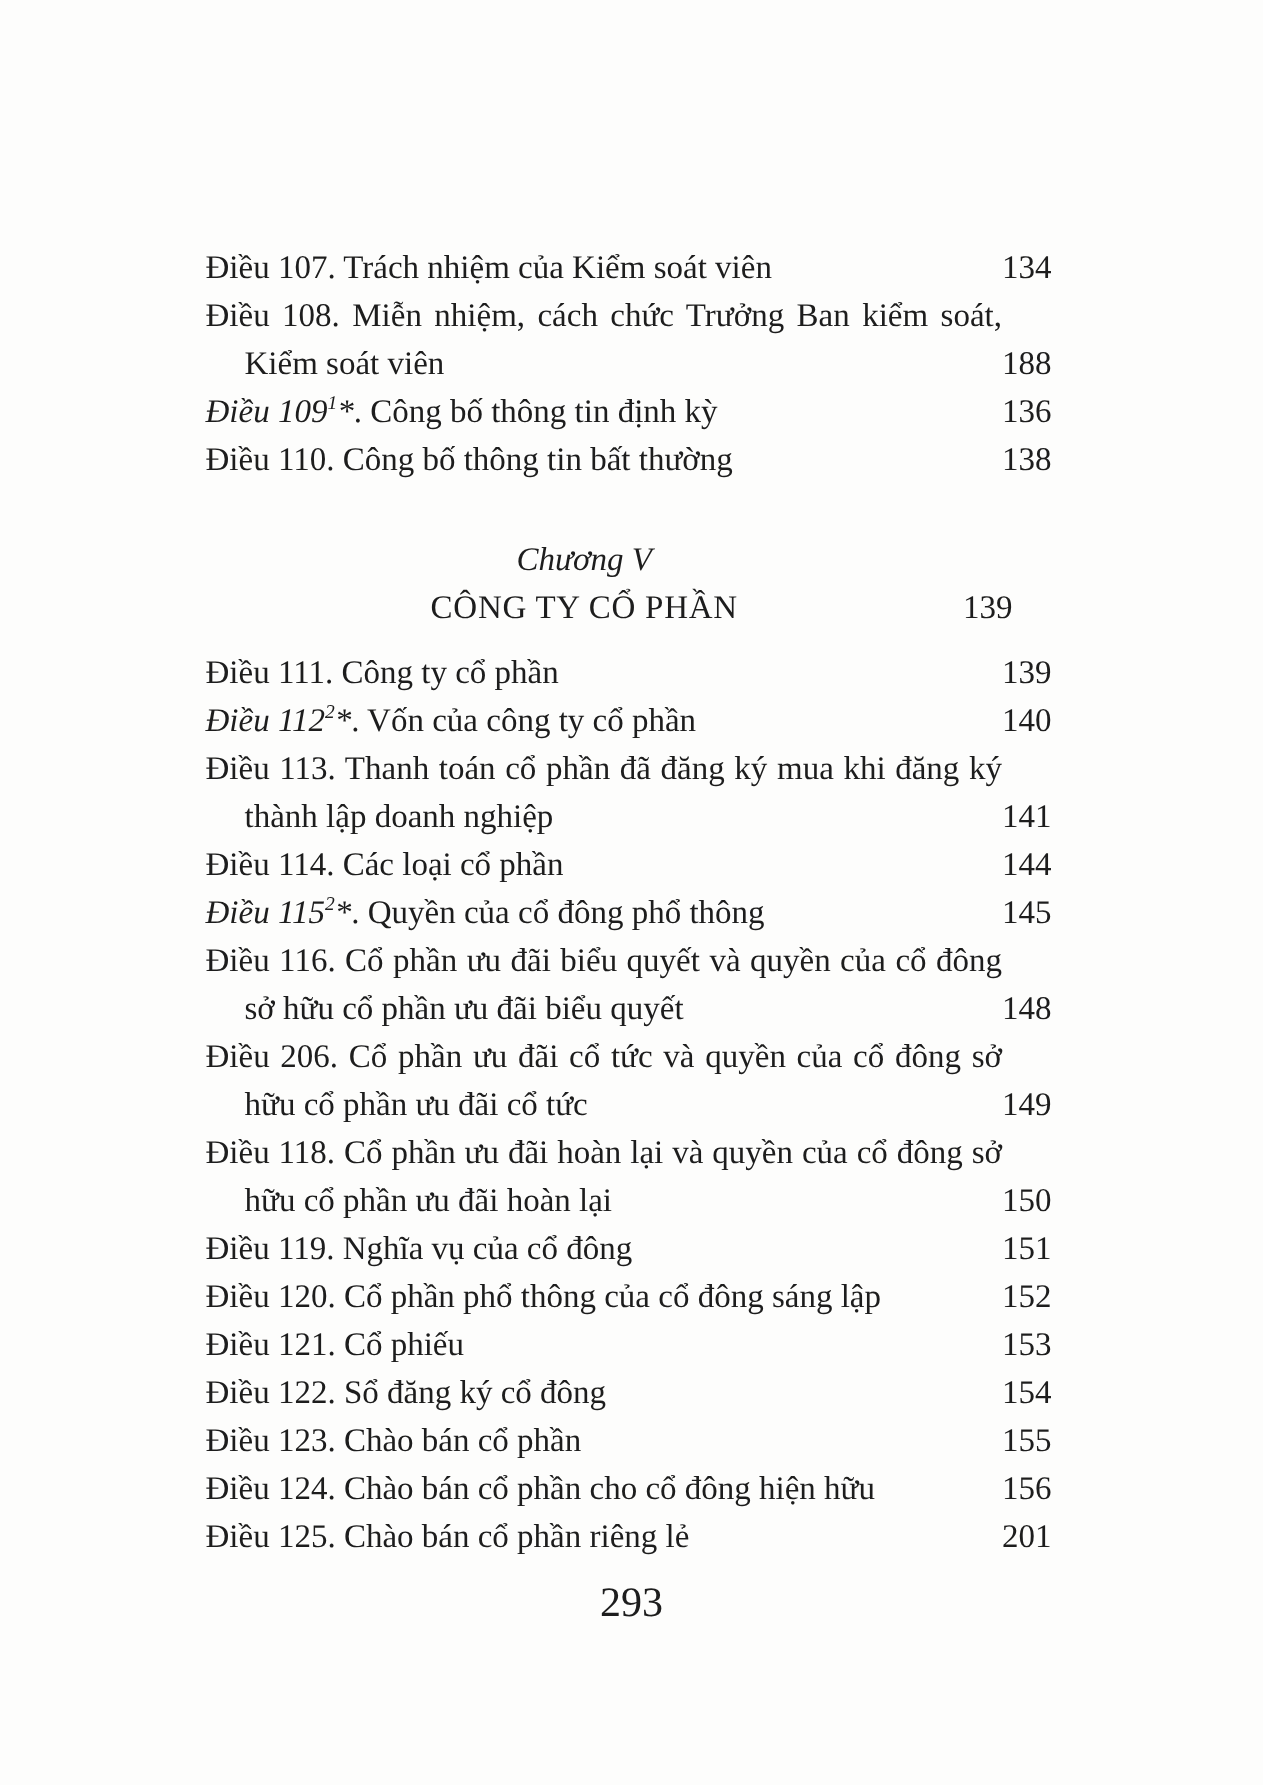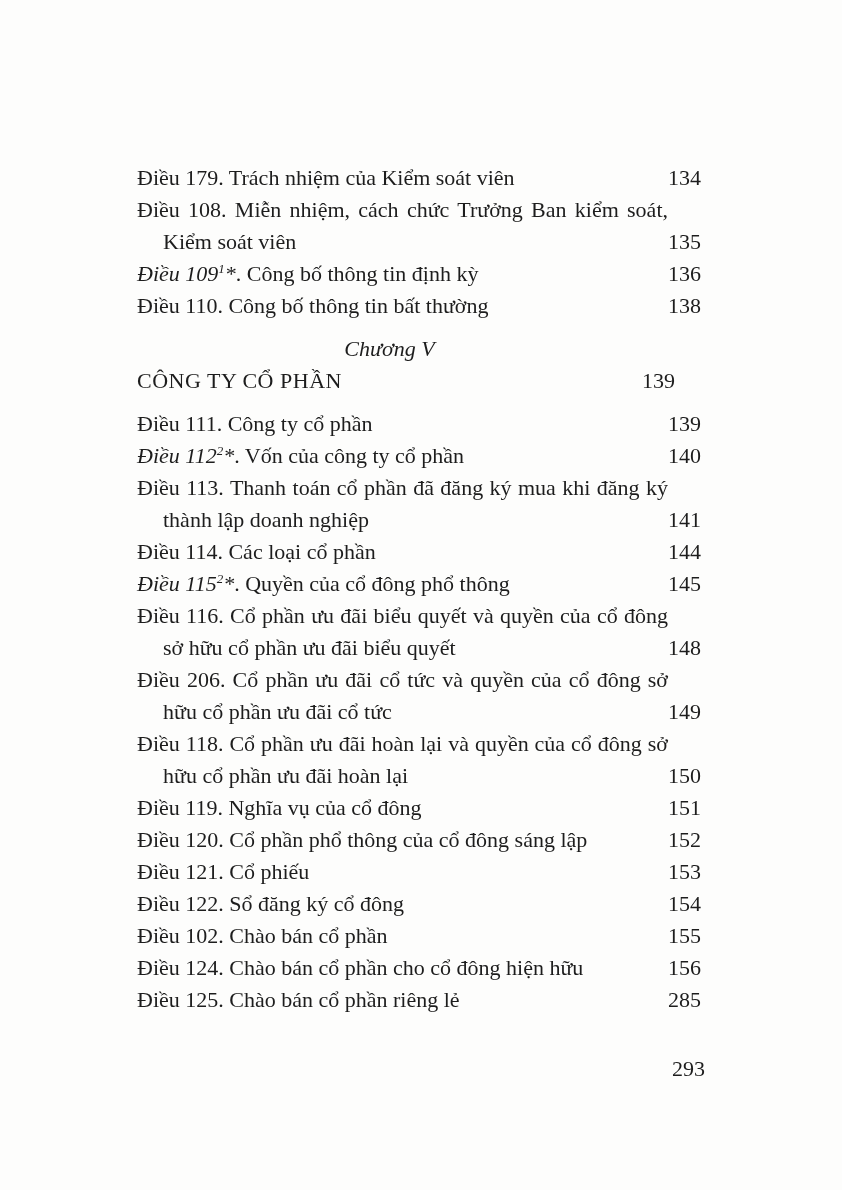--- a/index.html
+++ b/index.html
@@ -51,59 +51,61 @@
   .chapter-row {
     display: flex;
     align-items: flex-end;
   }
   .chapter-label {
     width: 505px;
     font-size: 22px;
     line-height: 32px;
     text-align: center;
     font-style: italic;
+    margin-top: 24px;
   }
   .chapter-title {
     width: 505px;
     font-size: 22px;
     line-height: 32px;
+    text-align: center;
     letter-spacing: 0.5px;
   }
   em.article-num {
     font-style: italic;
     font-family: Liberation Serif, serif;
   }
   sup {
     font-size: 13px;
     line-height: 0;
     vertical-align: super;
     font-style: italic;
   }
   .footer-page-number {
     position: absolute;
     left: 137px;
     top: 1053px;
     width: 568px;
-    font-size: 22px;
+    font-size: 28px;
     line-height: 32px;
-    text-align: right;
+    text-align: center;
   }
 </style>
 </head>
 <body>
 
 <div class="page">
   <main class="toc" id="toc-list">
       <div class="entry">
-        <div class="entry-title">Điều 179. Trách nhiệm của Kiểm soát viên</div>
+        <div class="entry-title">Điều 107. Trách nhiệm của Kiểm soát viên</div>
         <div class="entry-page">134</div>
       </div>
       <div class="entry">
         <div class="entry-title">Điều 108. Miễn nhiệm, cách chức Trưởng Ban kiểm soát, Kiểm soát viên</div>
-        <div class="entry-page">135</div>
+        <div class="entry-page">188</div>
       </div>
       <div class="entry">
         <div class="entry-title"><em class="article-num">Điều 109<sup>1</sup>*</em>. Công bố thông tin định kỳ</div>
         <div class="entry-page">136</div>
       </div>
       <div class="entry">
         <div class="entry-title">Điều 110. Công bố thông tin bất thường</div>
         <div class="entry-page">138</div>
       </div>
       <div class="chapter">
@@ -157,26 +159,26 @@
       </div>
       <div class="entry">
         <div class="entry-title">Điều 121. Cổ phiếu</div>
         <div class="entry-page">153</div>
       </div>
       <div class="entry">
         <div class="entry-title">Điều 122. Sổ đăng ký cổ đông</div>
         <div class="entry-page">154</div>
       </div>
       <div class="entry">
-        <div class="entry-title">Điều 102. Chào bán cổ phần</div>
+        <div class="entry-title">Điều 123. Chào bán cổ phần</div>
         <div class="entry-page">155</div>
       </div>
       <div class="entry">
         <div class="entry-title">Điều 124. Chào bán cổ phần cho cổ đông hiện hữu</div>
         <div class="entry-page">156</div>
       </div>
       <div class="entry">
         <div class="entry-title">Điều 125. Chào bán cổ phần riêng lẻ</div>
-        <div class="entry-page">285</div>
+        <div class="entry-page">201</div>
       </div>
     </main>
   <div class="footer-page-number">293</div>
 </div>
 
 </body></html>

